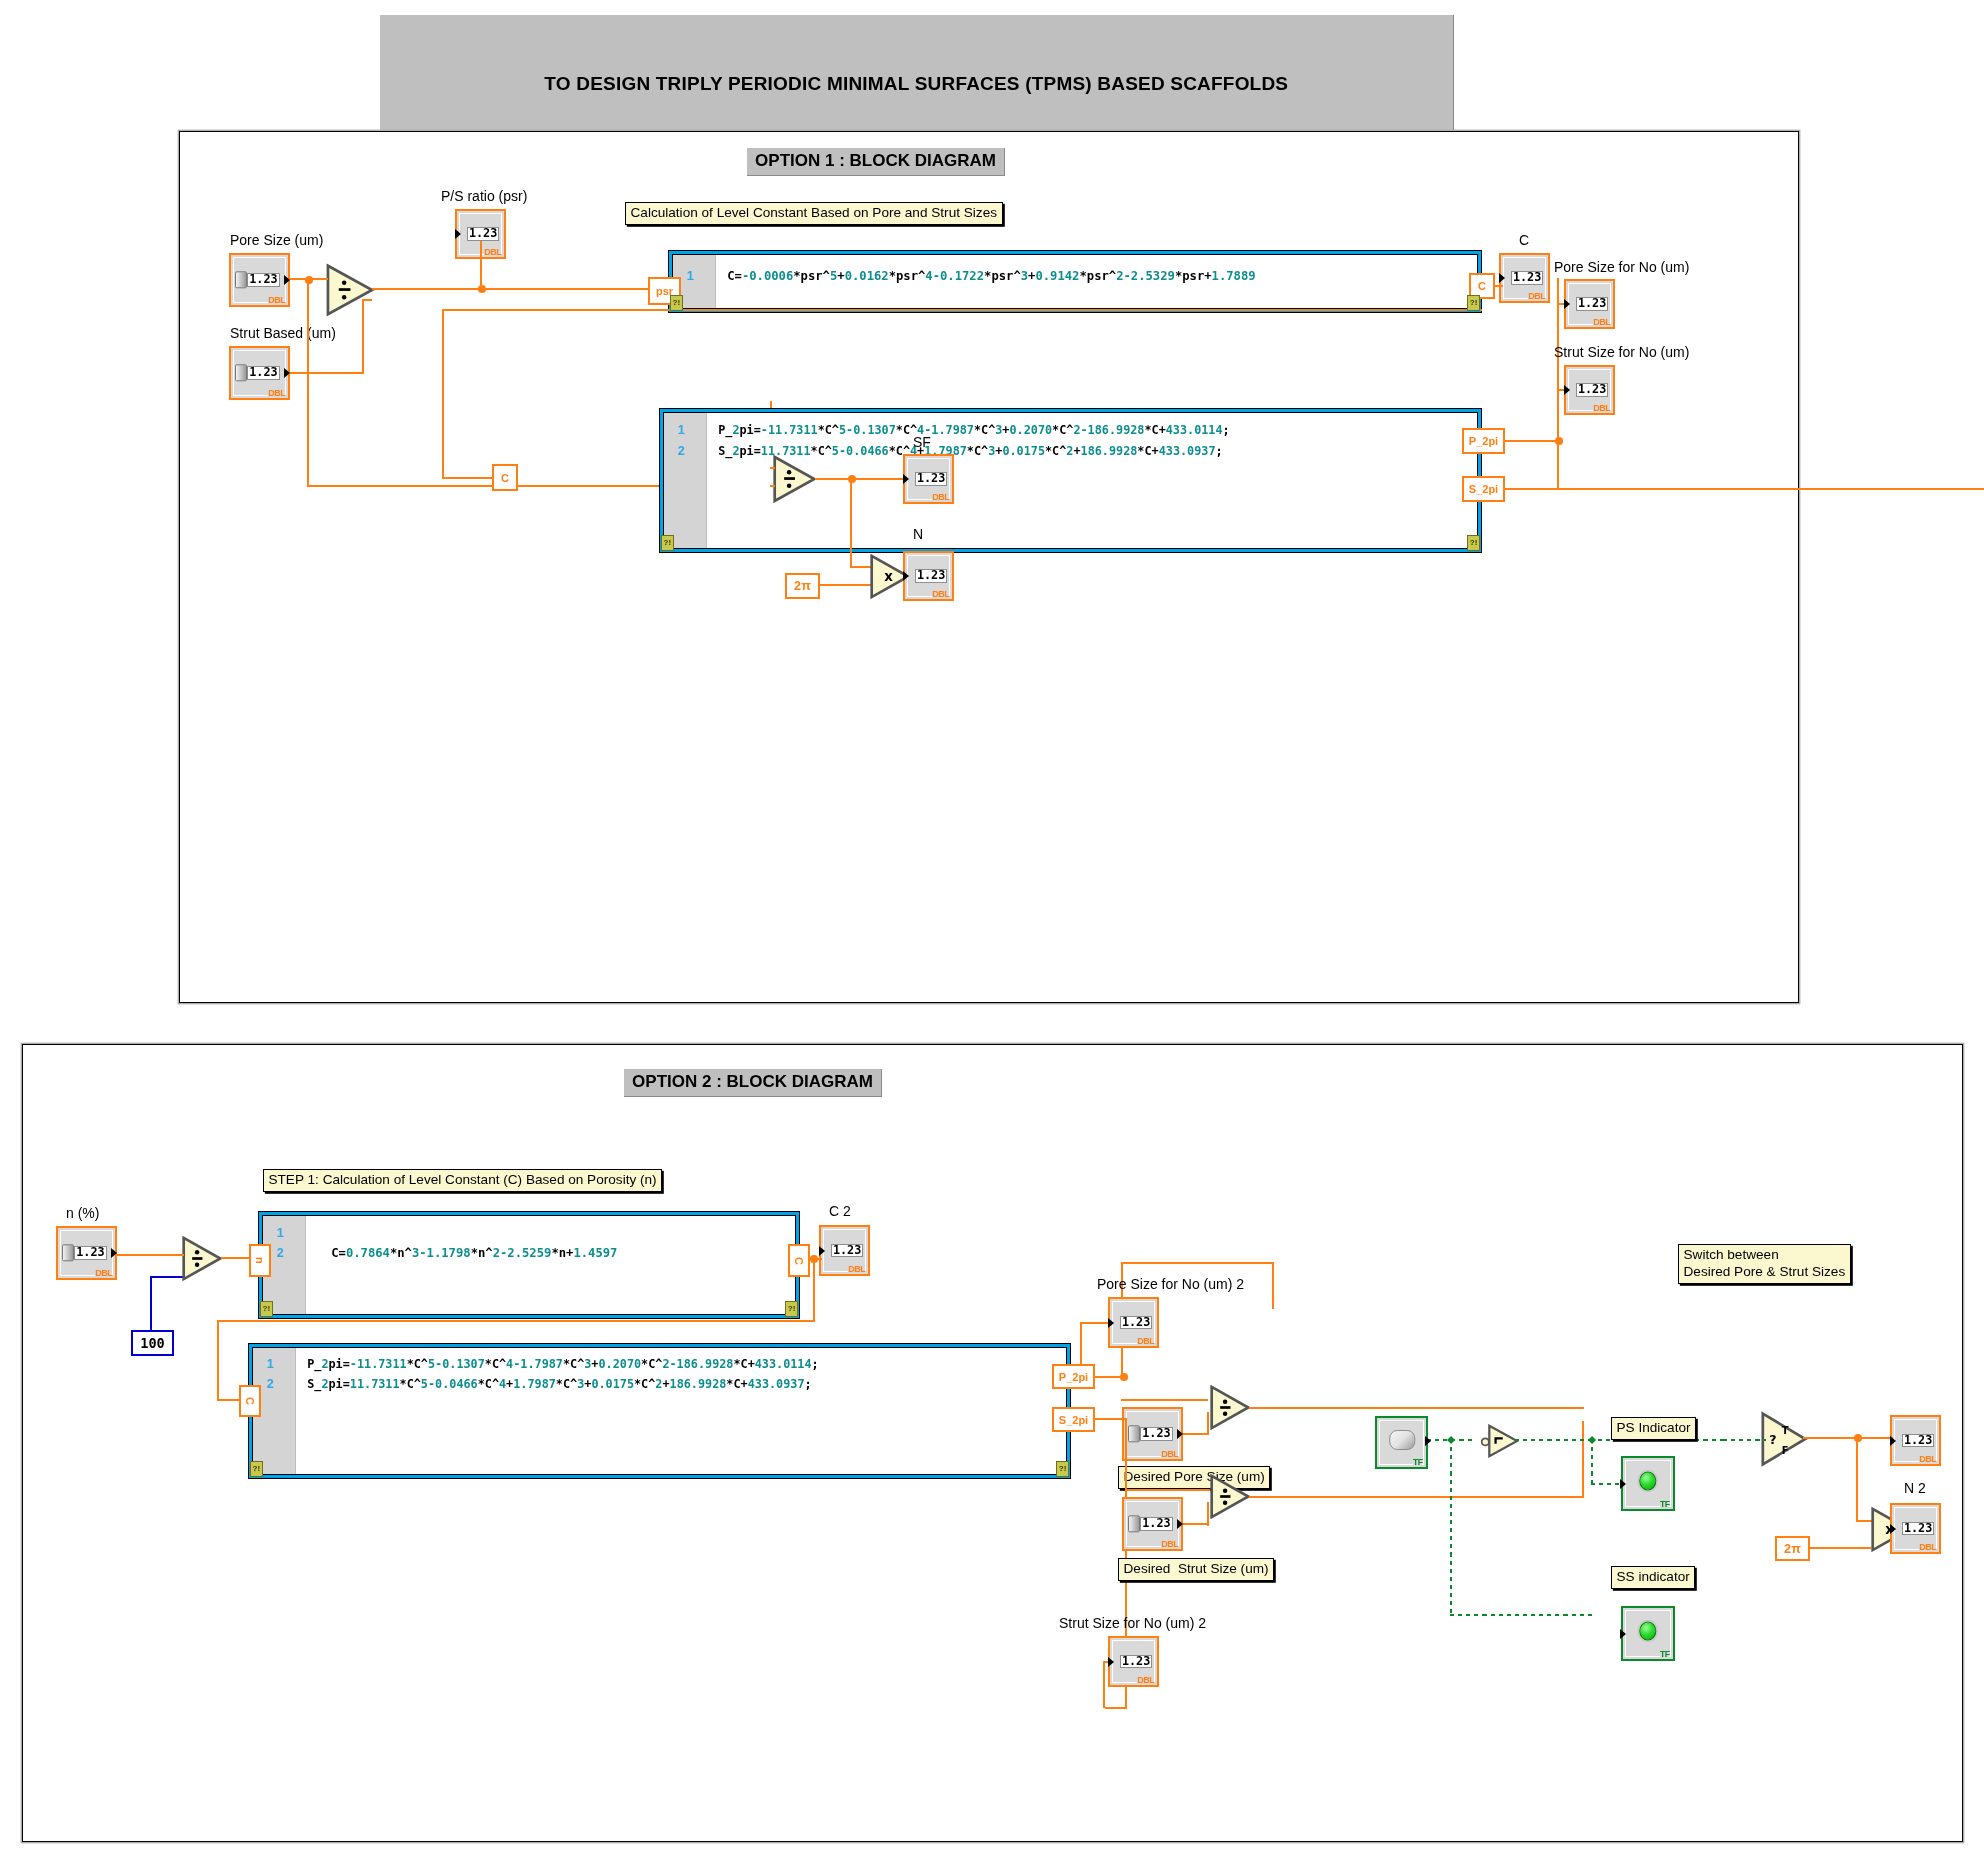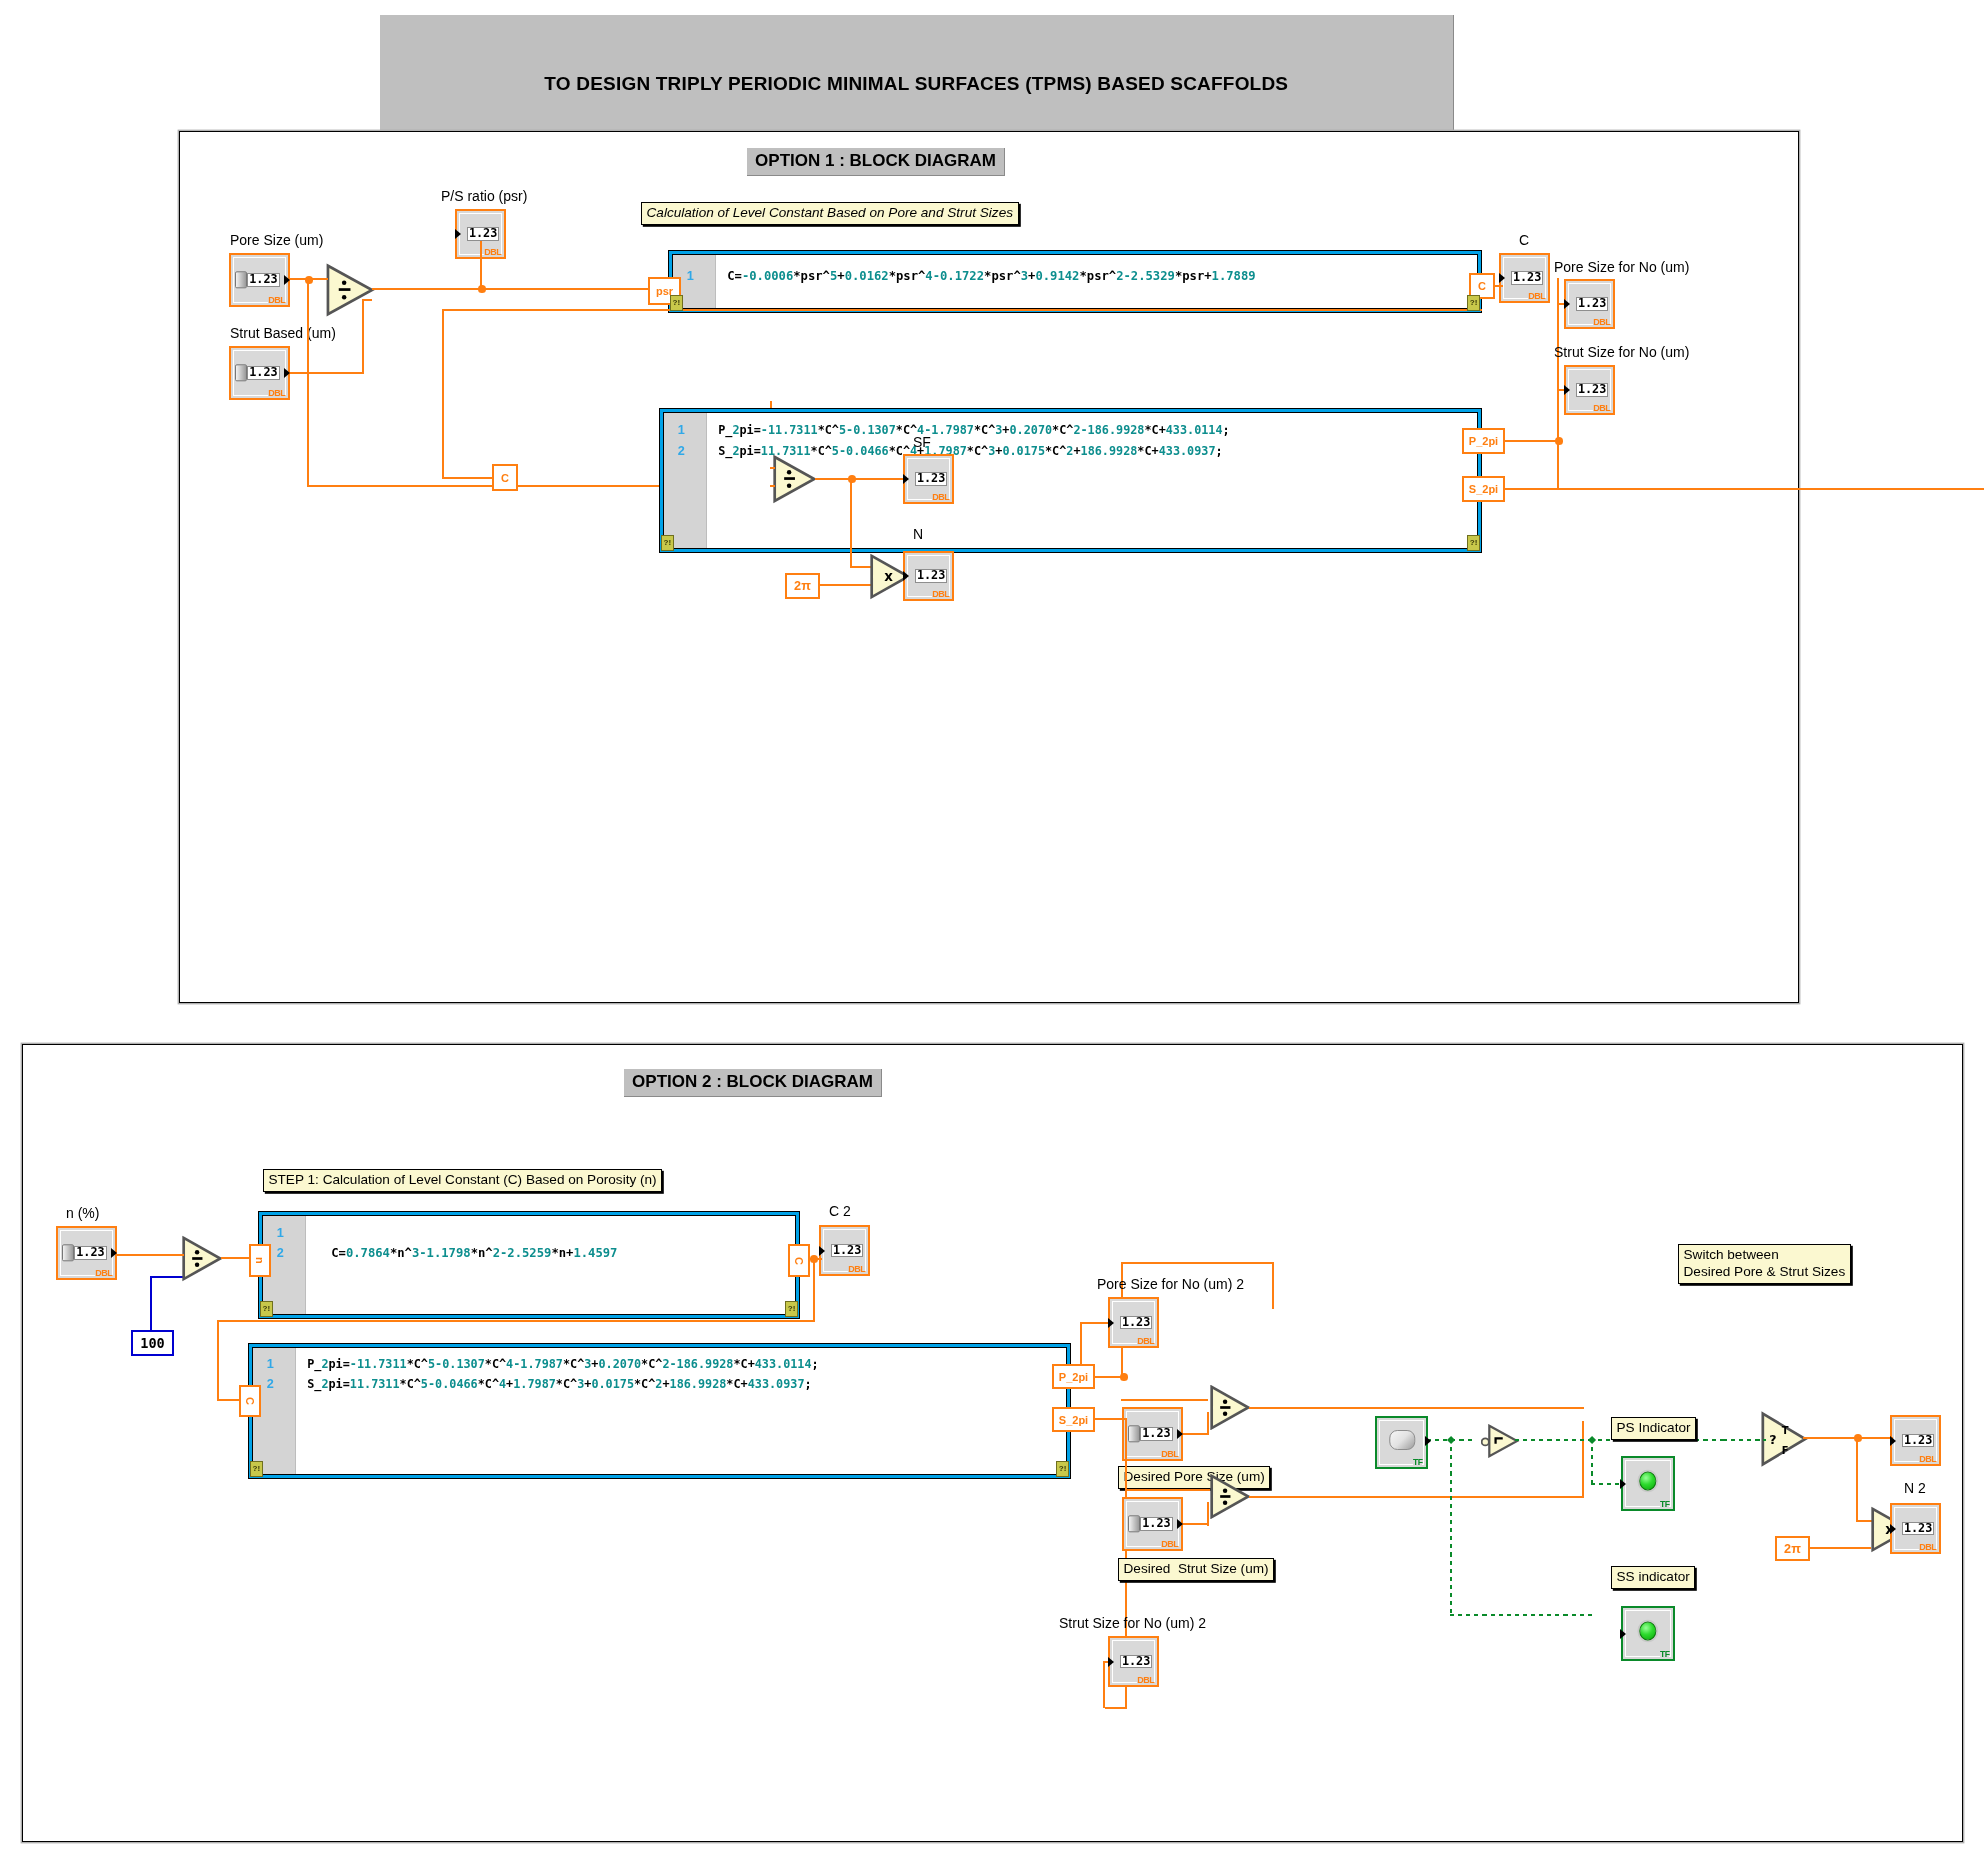--- a/index.html
+++ b/index.html
@@ -258,21 +258,21 @@
 <div id="canvas">
 
   <div class="main-title" style="left:380px;top:15.4px;width:1049px;">
     <div>TO DESIGN TRIPLY PERIODIC MINIMAL SURFACES (TPMS) BASED SCAFFOLDS</div>
   </div>
 
   <div class="panel" style="left:179px;top:131px;width:1618px;height:870px;">
 
     <div class="option-banner" style="left:567px;top:16px;">OPTION 1 : BLOCK DIAGRAM</div>
 
-    <div class="note" style="left:461px;top:70px;font-style:italic;">Calculation of Level Constant Based on Pore and Strut Sizes</div>
+    <div class="note" style="left:445px;top:70px;">Calculation of Level Constant Based on Pore and Strut Sizes</div>
 
     <div class="lbl" style="left:50px;top:100px;">Pore Size (um)</div>
     <div class="term" style="left:49px;top:121px;width:61px;height:54px;">
       <span class="term-inner"></span>
       <span class="knob"></span>
       <span class="num" style="margin-left:16.3px;">1.23</span>
       <span class="dbl">DBL</span>
       <span class="outarrow"></span>
     </div>
 

